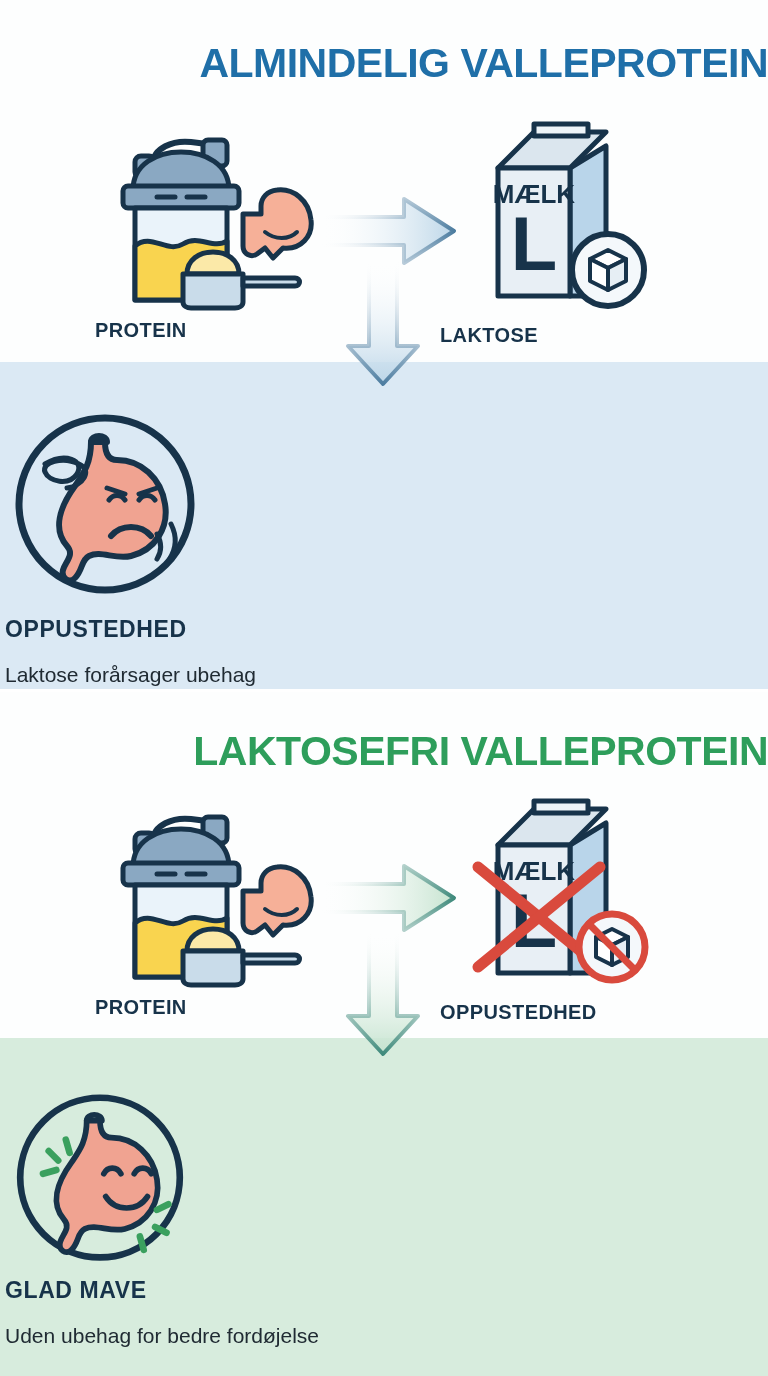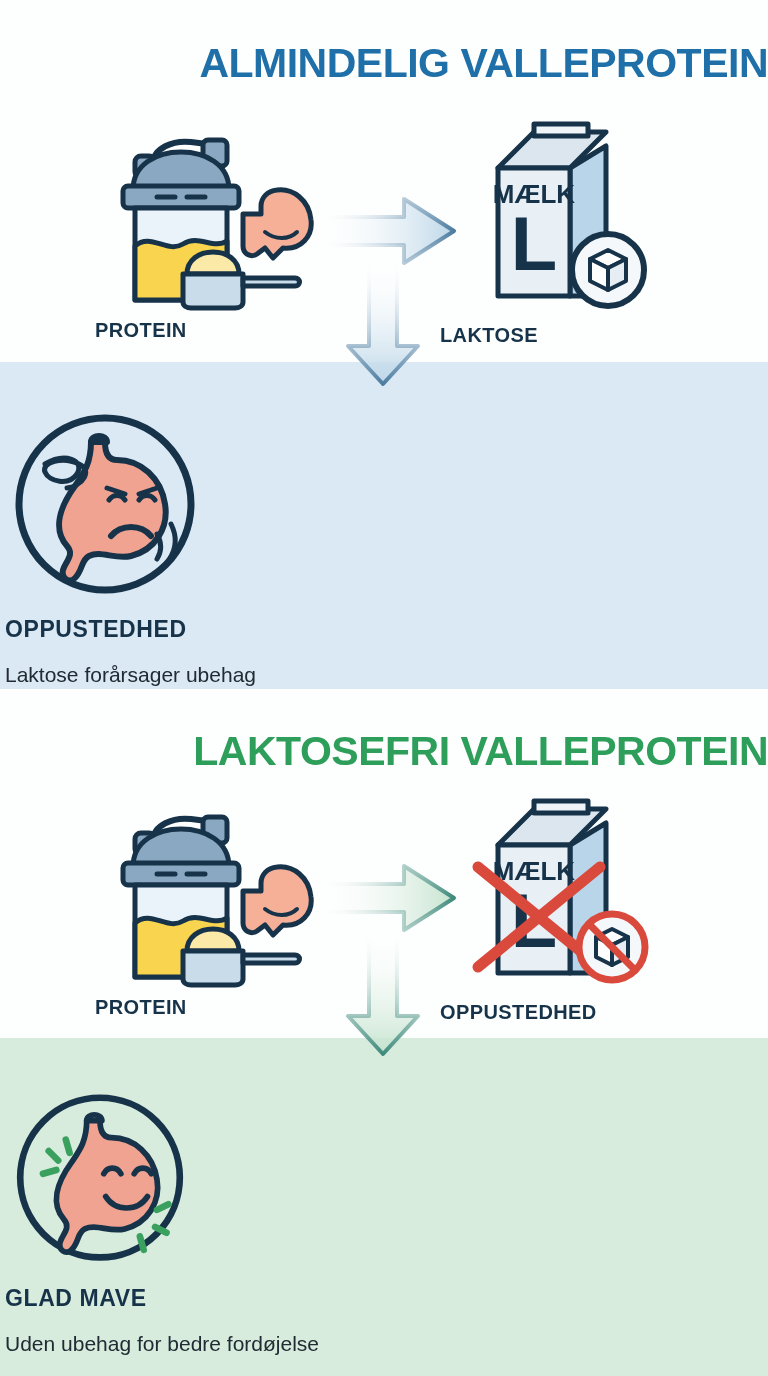--- a/index.html
+++ b/index.html
@@ -90,21 +90,21 @@
   }
   .result-sub {
     font-size: 21px;
     color: #202b33;
     margin-top: 20px;
     white-space: nowrap;
   }
   .blk-result-top { top: 412px; }
   .blk-result-bot { top: 1092px; }
   .blk-result-top .result-title { margin-top: 14px; }
-  .blk-result-bot .result-title { margin-top: 18px; }
+  .blk-result-bot .result-title { margin-top: 10px; }
 
   
   .arrow-wrap { position: absolute; }
   .arrow-right-top { left: 318px; top: 195px; }
   .arrow-down-top  { left: 338px; top: 258px; }
   .arrow-right-bot { left: 318px; top: 862px; }
   .arrow-down-bot  { left: 338px; top: 928px; }
 
   svg { display: block; }
 </style>

